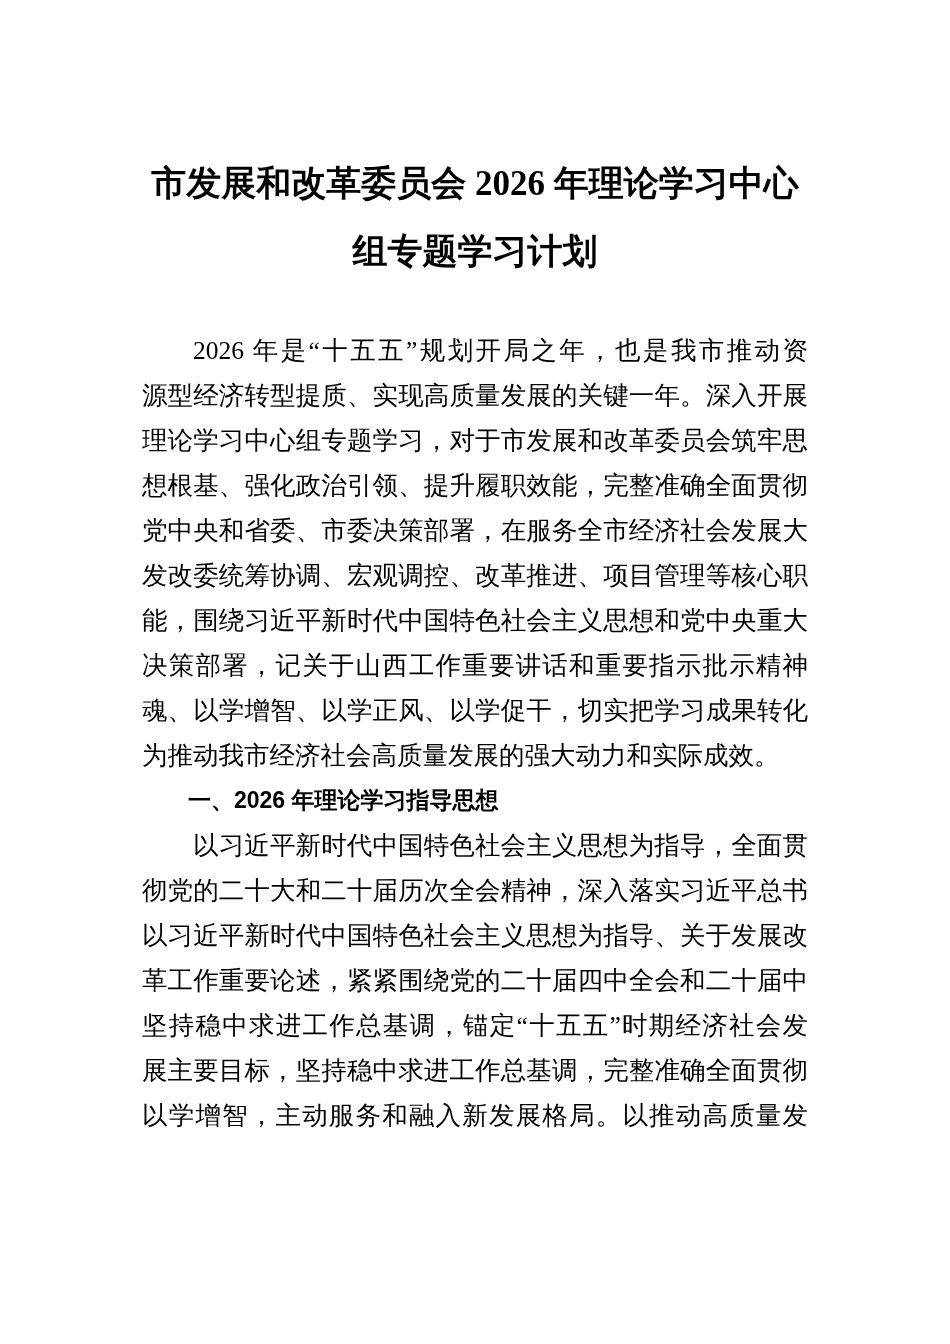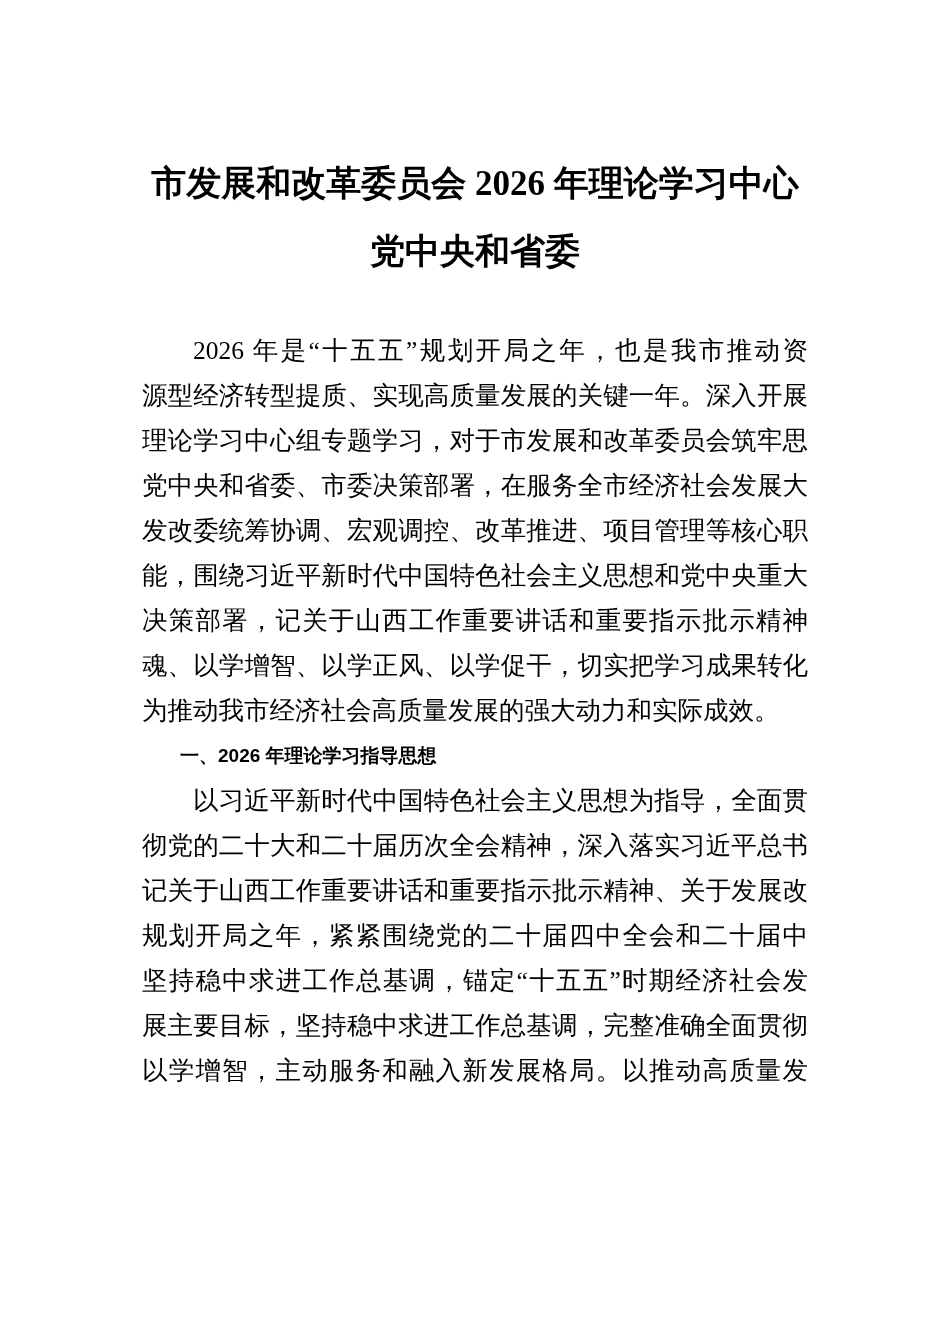--- a/index.html
+++ b/index.html
@@ -46,59 +46,60 @@
   }
   .line.indent {
     text-indent: 2em;
   }
   .line.para-end {
     text-align-last: left;
   }
   .section-heading {
     margin: 0;
     font-family: "Liberation Sans", "DejaVu Sans", sans-serif;
-    font-size: 19px;
+    font-size: 23px;
     font-weight: 700;
     line-height: 45px;
     text-indent: 2em;
     text-align: left;
     color: #000000;
   }
 </style>
 </head>
 <body>
 
 <div class="page">
 
   <h1 class="doc-title">
     <div>市发展和改革委员会 2026 年理论学习中心</div>
-    <div>党中央和省委</div>
+    <div>组专题学习计划</div>
   </h1>
 
   <div class="doc-body">
 
     <div class="para">
       <div class="line indent">2026 年是“十五五”规划开局之年，也是我市推动资</div>
       <div class="line">源型经济转型提质、实现高质量发展的关键一年。深入开展</div>
       <div class="line">理论学习中心组专题学习，对于市发展和改革委员会筑牢思</div>
+      <div class="line">想根基、强化政治引领、提升履职效能，完整准确全面贯彻</div>
       <div class="line">党中央和省委、市委决策部署，在服务全市经济社会发展大</div>
       <div class="line">发改委统筹协调、宏观调控、改革推进、项目管理等核心职</div>
       <div class="line">能，围绕习近平新时代中国特色社会主义思想和党中央重大</div>
       <div class="line">决策部署，记关于山西工作重要讲话和重要指示批示精神</div>
       <div class="line">魂、以学增智、以学正风、以学促干，切实把学习成果转化</div>
       <div class="line para-end">为推动我市经济社会高质量发展的强大动力和实际成效。</div>
     </div>
 
     <h2 class="section-heading">一、2026 年理论学习指导思想</h2>
 
     <div class="para">
       <div class="line indent">以习近平新时代中国特色社会主义思想为指导，全面贯</div>
       <div class="line">彻党的二十大和二十届历次全会精神，深入落实习近平总书</div>
-      <div class="line">记关于山西工作重要讲话和重要指示批示精神、关于发展改</div>
-      <div class="line">规划开局之年，紧紧围绕党的二十届四中全会和二十届中</div>
+      <div class="line">以习近平新时代中国特色社会主义思想为指导、关于发展改</div>
+      <div class="line">革工作重要论述，紧紧围绕党的二十届四中全会和二十届中</div>
       <div class="line">坚持稳中求进工作总基调，锚定“十五五”时期经济社会发</div>
       <div class="line">展主要目标，坚持稳中求进工作总基调，完整准确全面贯彻</div>
       <div class="line">以学增智，主动服务和融入新发展格局。以推动高质量发</div>
     </div>
 
   </div>
 
 </div>
 
 </body></html>

